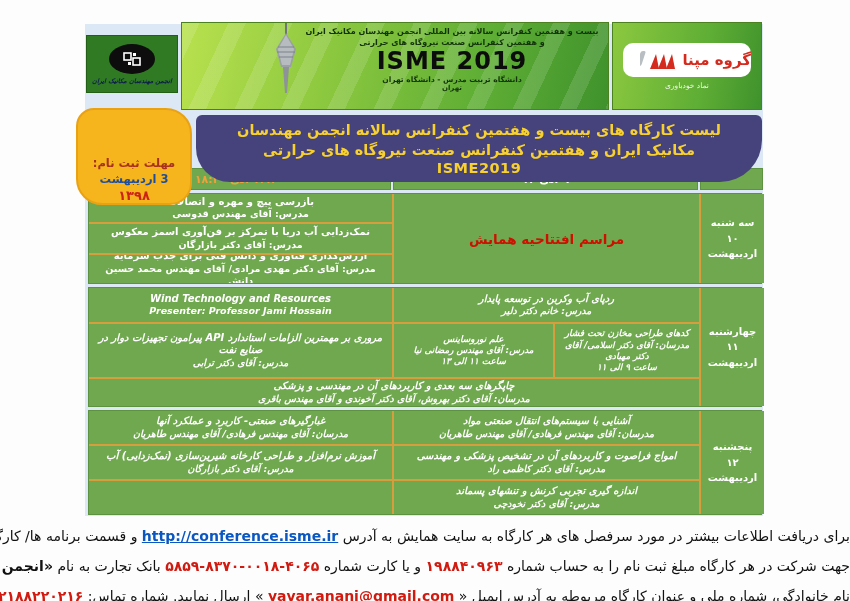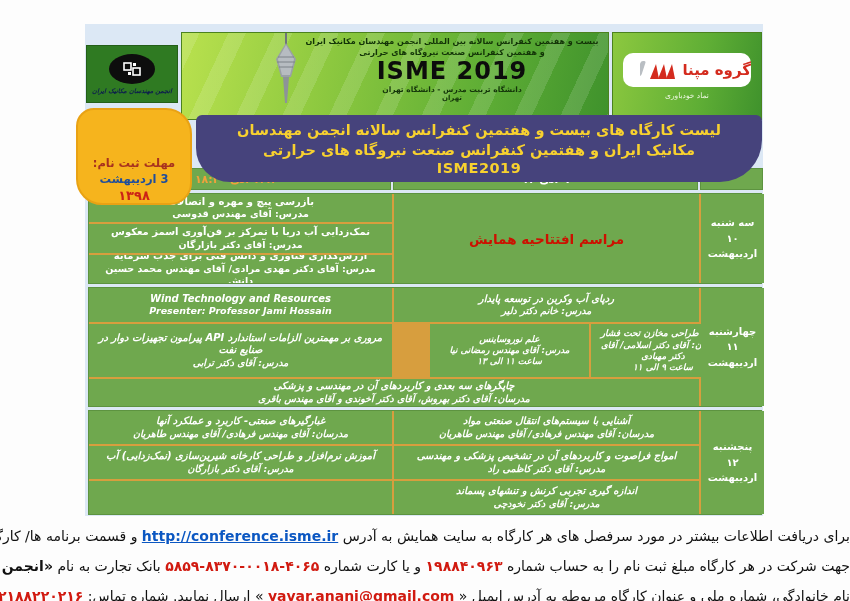--- a/index.html
+++ b/index.html
@@ -5,21 +5,21 @@
   * { margin:0; padding:0; box-sizing:border-box; }
   html,body { width:850px; height:601px; background:#ffffff; overflow:hidden;
               font-family:"DejaVu Sans", sans-serif; }
   .page { position:relative; width:850px; height:601px; background:#fdfdfd; direction:rtl; }
 
   
   .content-bg { position:absolute; left:85px; top:24px; width:678px; height:492px;
                 background:#dce8f5; }
 
   
-  .banner { position:absolute; left:86px; top:32px; width:676px; height:88px;
+  .banner { position:absolute; left:86px; top:22px; width:676px; height:88px;
             display:flex; direction:ltr; gap:3px; }
   .logo-box { width:92px; height:58px; margin-top:13px; background:#2f7a22;
               border:1px solid #245f18; display:flex; flex-direction:column;
               align-items:center; justify-content:center; }
   .logo-oval { width:46px; height:30px; background:#0d0d0d; border-radius:50%;
                display:flex; align-items:center; justify-content:center; }
   .logo-caption { color:#0c1c4e; font-size:6.5px; font-weight:bold; margin-top:3px;
                   white-space:nowrap; transform:scaleY(.95); font-style:italic; }
   .mid-banner { flex:1; position:relative; overflow:hidden; border:1px solid #4b821f;
      background:linear-gradient(100deg,#b9e14e 0%,#8cc83f 35%,#5fae35 70%,#3f922c 100%); }
@@ -83,21 +83,21 @@
   .tm { font-weight:bold; font-size:9.5px; line-height:1.25; }
   .italic .ct, .italic .cp, .italic .tm { font-style:italic; }
   .opening { color:#cc1100; font-size:13.5px; font-weight:900; }
   .daycell { line-height:1.55; font-size:10px; font-weight:bold; }
   .ltr-cell { direction:ltr;align-items:center; }
   .g1 .p1{grid-area:1/1/2/2} .g1 .p2{grid-area:2/1/3/2} .g1 .p3{grid-area:3/1/4/2}
   .g1 .pm{grid-area:1/2/4/3} .g1 .pd{grid-area:1/3/4/4}
   .g2 .aA{grid-area:1/1/2/2} .g2 .mA{grid-area:1/2/2/3}
   .g2 .aB{grid-area:2/1/3/2}
   .g2 .mB{grid-area:2/2/3/3; display:grid; grid-template-columns:159px 144px;
-          gap:2px; background:#d79e3e; padding:0;margin-left:36px; }
+          gap:2px; background:#d79e3e; padding:0; }
   .g2 .mB .cell { font-size:9px; }
   .g2 .mB .ct { font-size:9px; } .g2 .mB .cp, .g2 .mB .tm { font-size:8.8px; }
   .g2 .cC{grid-area:3/1/4/3} .g2 .pd{grid-area:1/3/4/4}
   .g3 .r0a{grid-area:1/1/2/2} .g3 .r0m{grid-area:1/2/2/3}
   .g3 .r1a{grid-area:2/1/3/2} .g3 .r1m{grid-area:2/2/3/3}
   .g3 .r2a{grid-area:3/1/4/2} .g3 .r2m{grid-area:3/2/4/3}
   .g3 .pd{grid-area:1/3/4/4}
 
   
   .footer { position:absolute; left:0; top:521px; width:850px; text-align:center;

